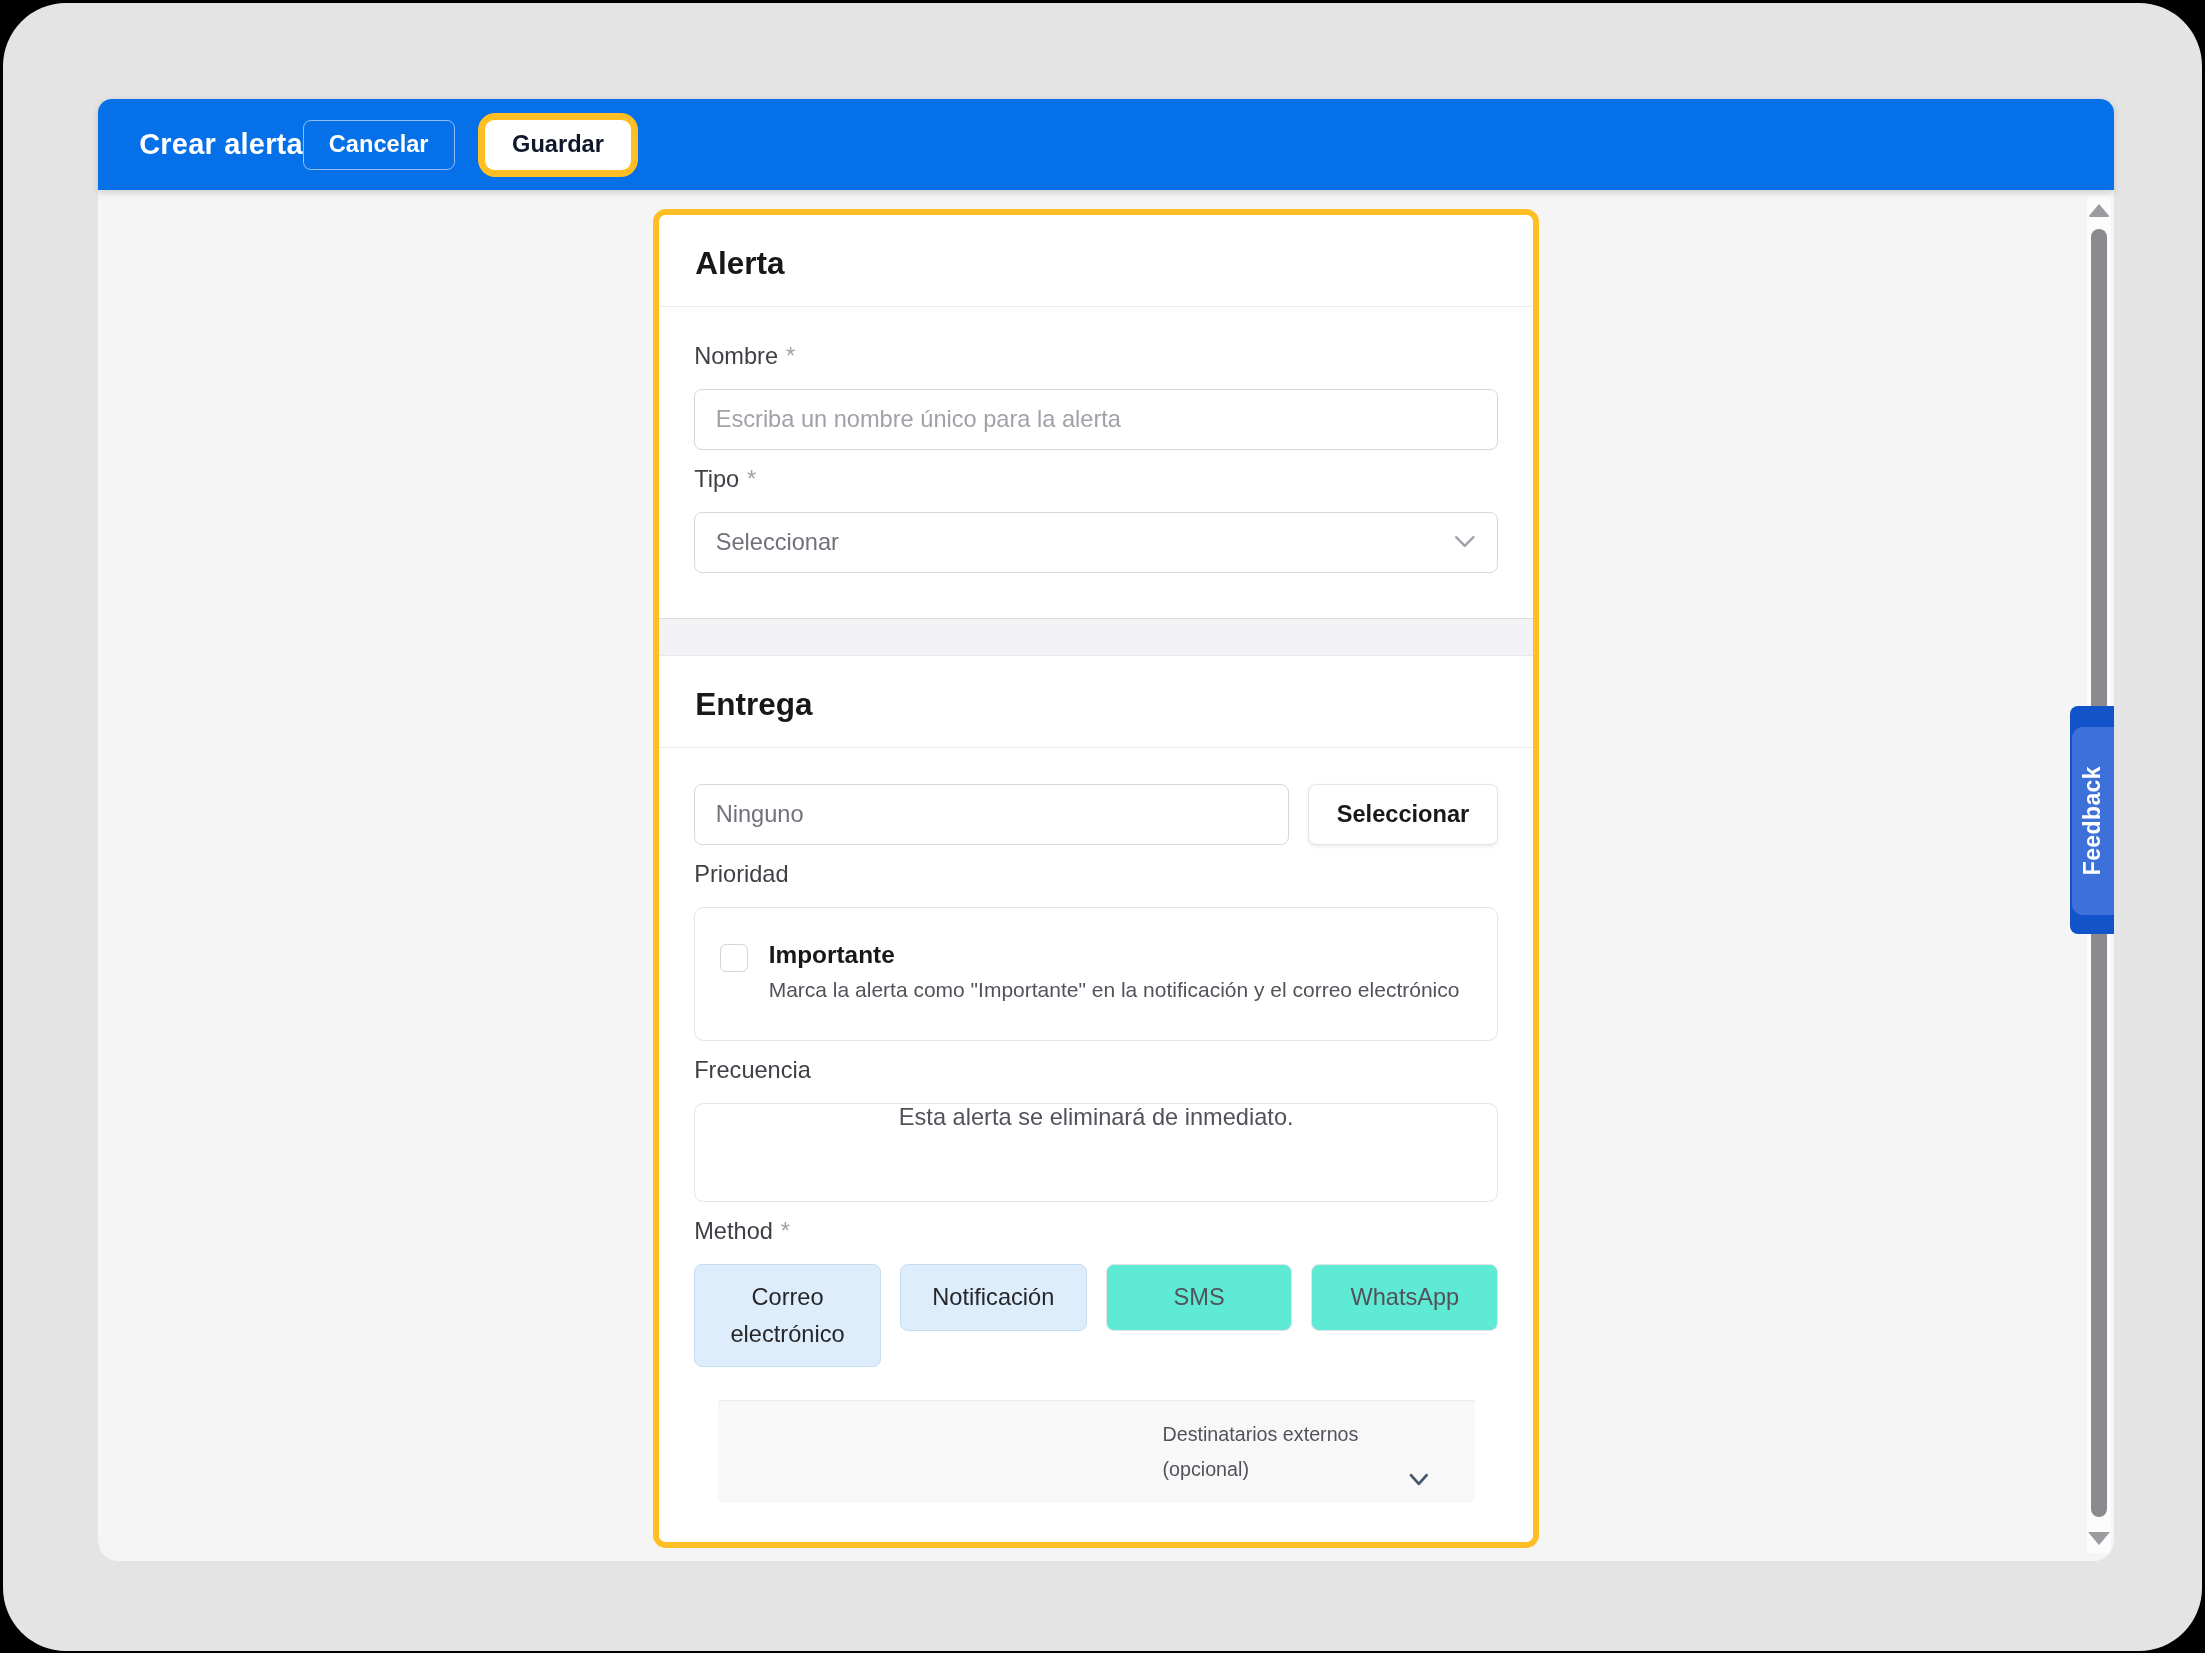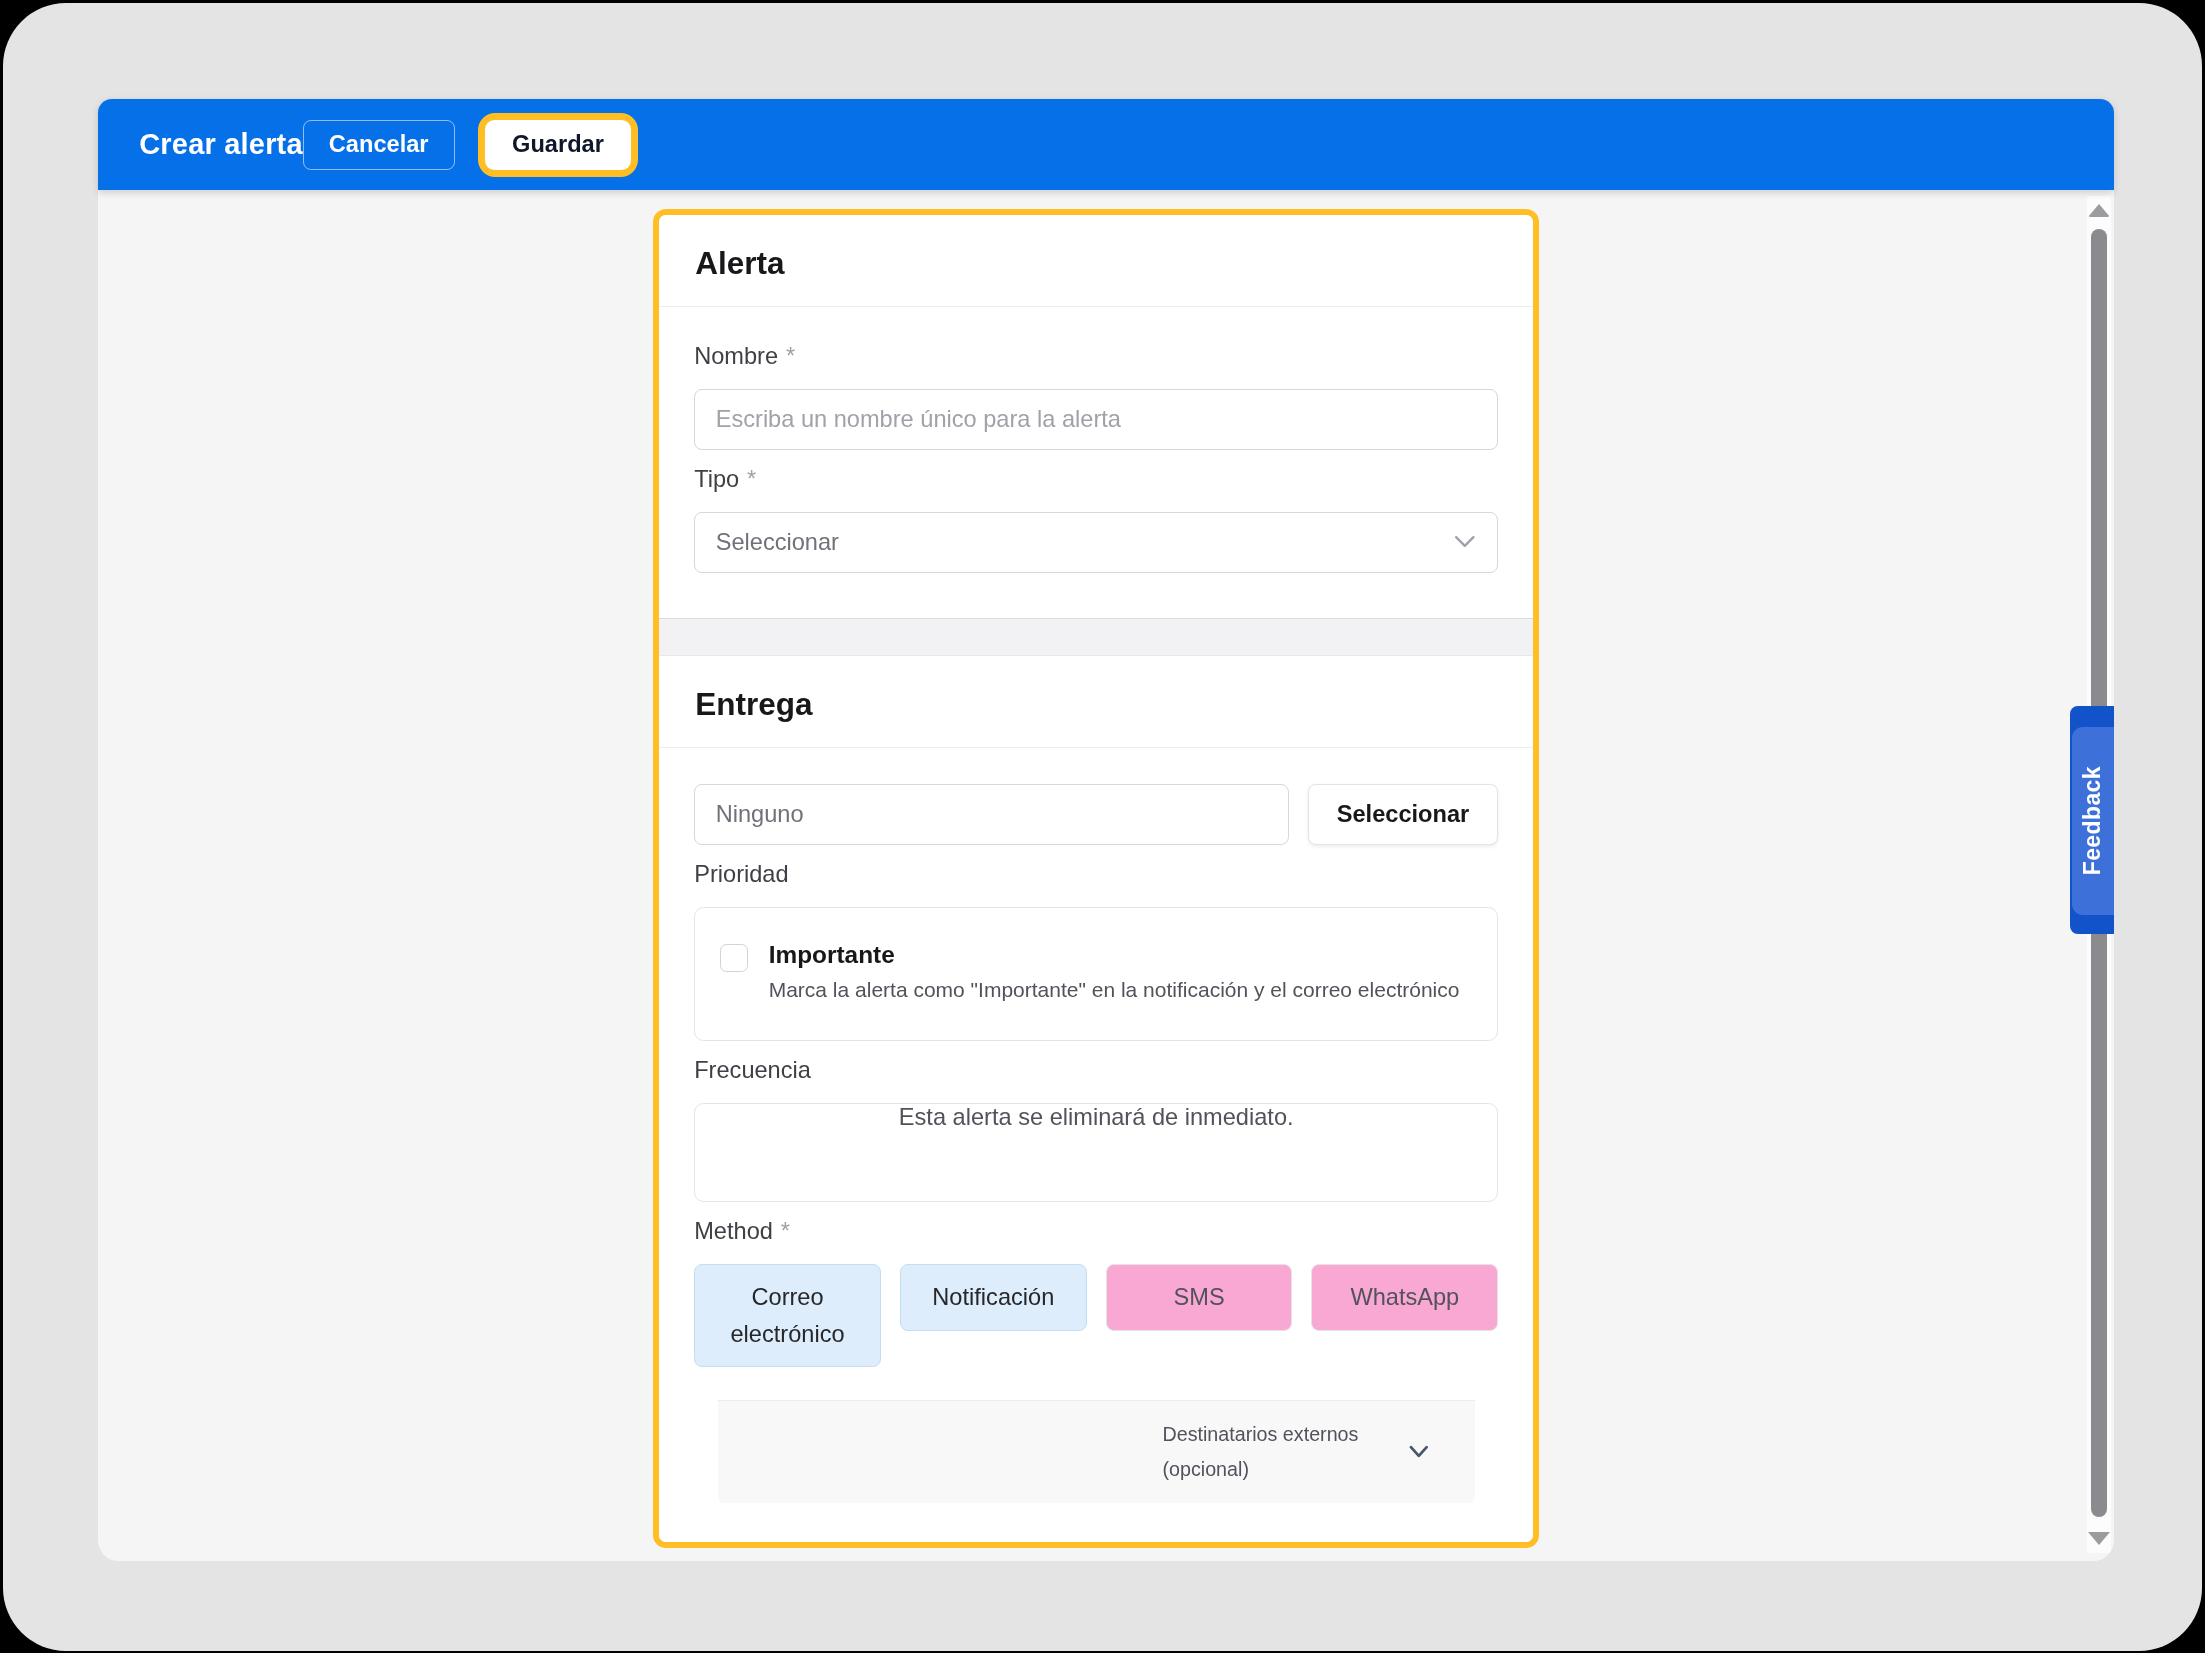--- a/index.html
+++ b/index.html
@@ -109,34 +109,34 @@
 
   .freq-box {
     border:1.6px solid #e4e4e7; border-radius:9.5px; height:99px; background:#fff;
     display:flex; justify-content:center;
   }
   .freq-box span { font-size:23.6px; color:#52525b; }
 
   .methods { display:flex; gap:19px; align-items:flex-start; }
   .method-btn {
     width:calc((100% - 57px)/4); min-height:66px; padding:14px 9.5px;
-    background:#f9a8d4; border:1.6px solid #e4e4e7; border-radius:7.9px;
+    background:#5eead4; border:1.6px solid #e4e4e7; border-radius:7.9px;
     font-size:23.6px; line-height:1.55; color:#52525b; font-family:inherit;
     text-align:center; cursor:pointer;
   }
   .method-btn.selected {
     background:var(--selected-method-bg,#ddedfb);
     border-color:var(--selected-method-border,#c5ddf2);
     color:#27272a;
   }
 
   .accordion-wrap { margin:auto 23.6px 0; border-top:0.8px solid #ececee; padding-bottom:0; }
   .accordion-row {
     background:#f8f8f9; border-radius:0 0 6.3px 6.3px;
-    display:flex; align-items:center; justify-content:flex-end;
+    display:flex; align-items:flex-end; justify-content:flex-end;
     padding:15.8px 44px 15.8px 23.6px; min-height:74px; cursor:pointer;
   }
   .accordion-label { width:213px; font-size:19.7px; color:#52525b; line-height:1.78; text-align:left; }
   .accordion-chevron { margin-left:31.5px; flex:0 0 auto; }
   .accordion-spacer { height:39px; }
 
   
   .scrollbar {
     position:absolute; top:6.3px; bottom:7.9px; right:3.2px; width:23.6px;
     background:#fcfcfd; border-radius:3.2px; z-index:3;

